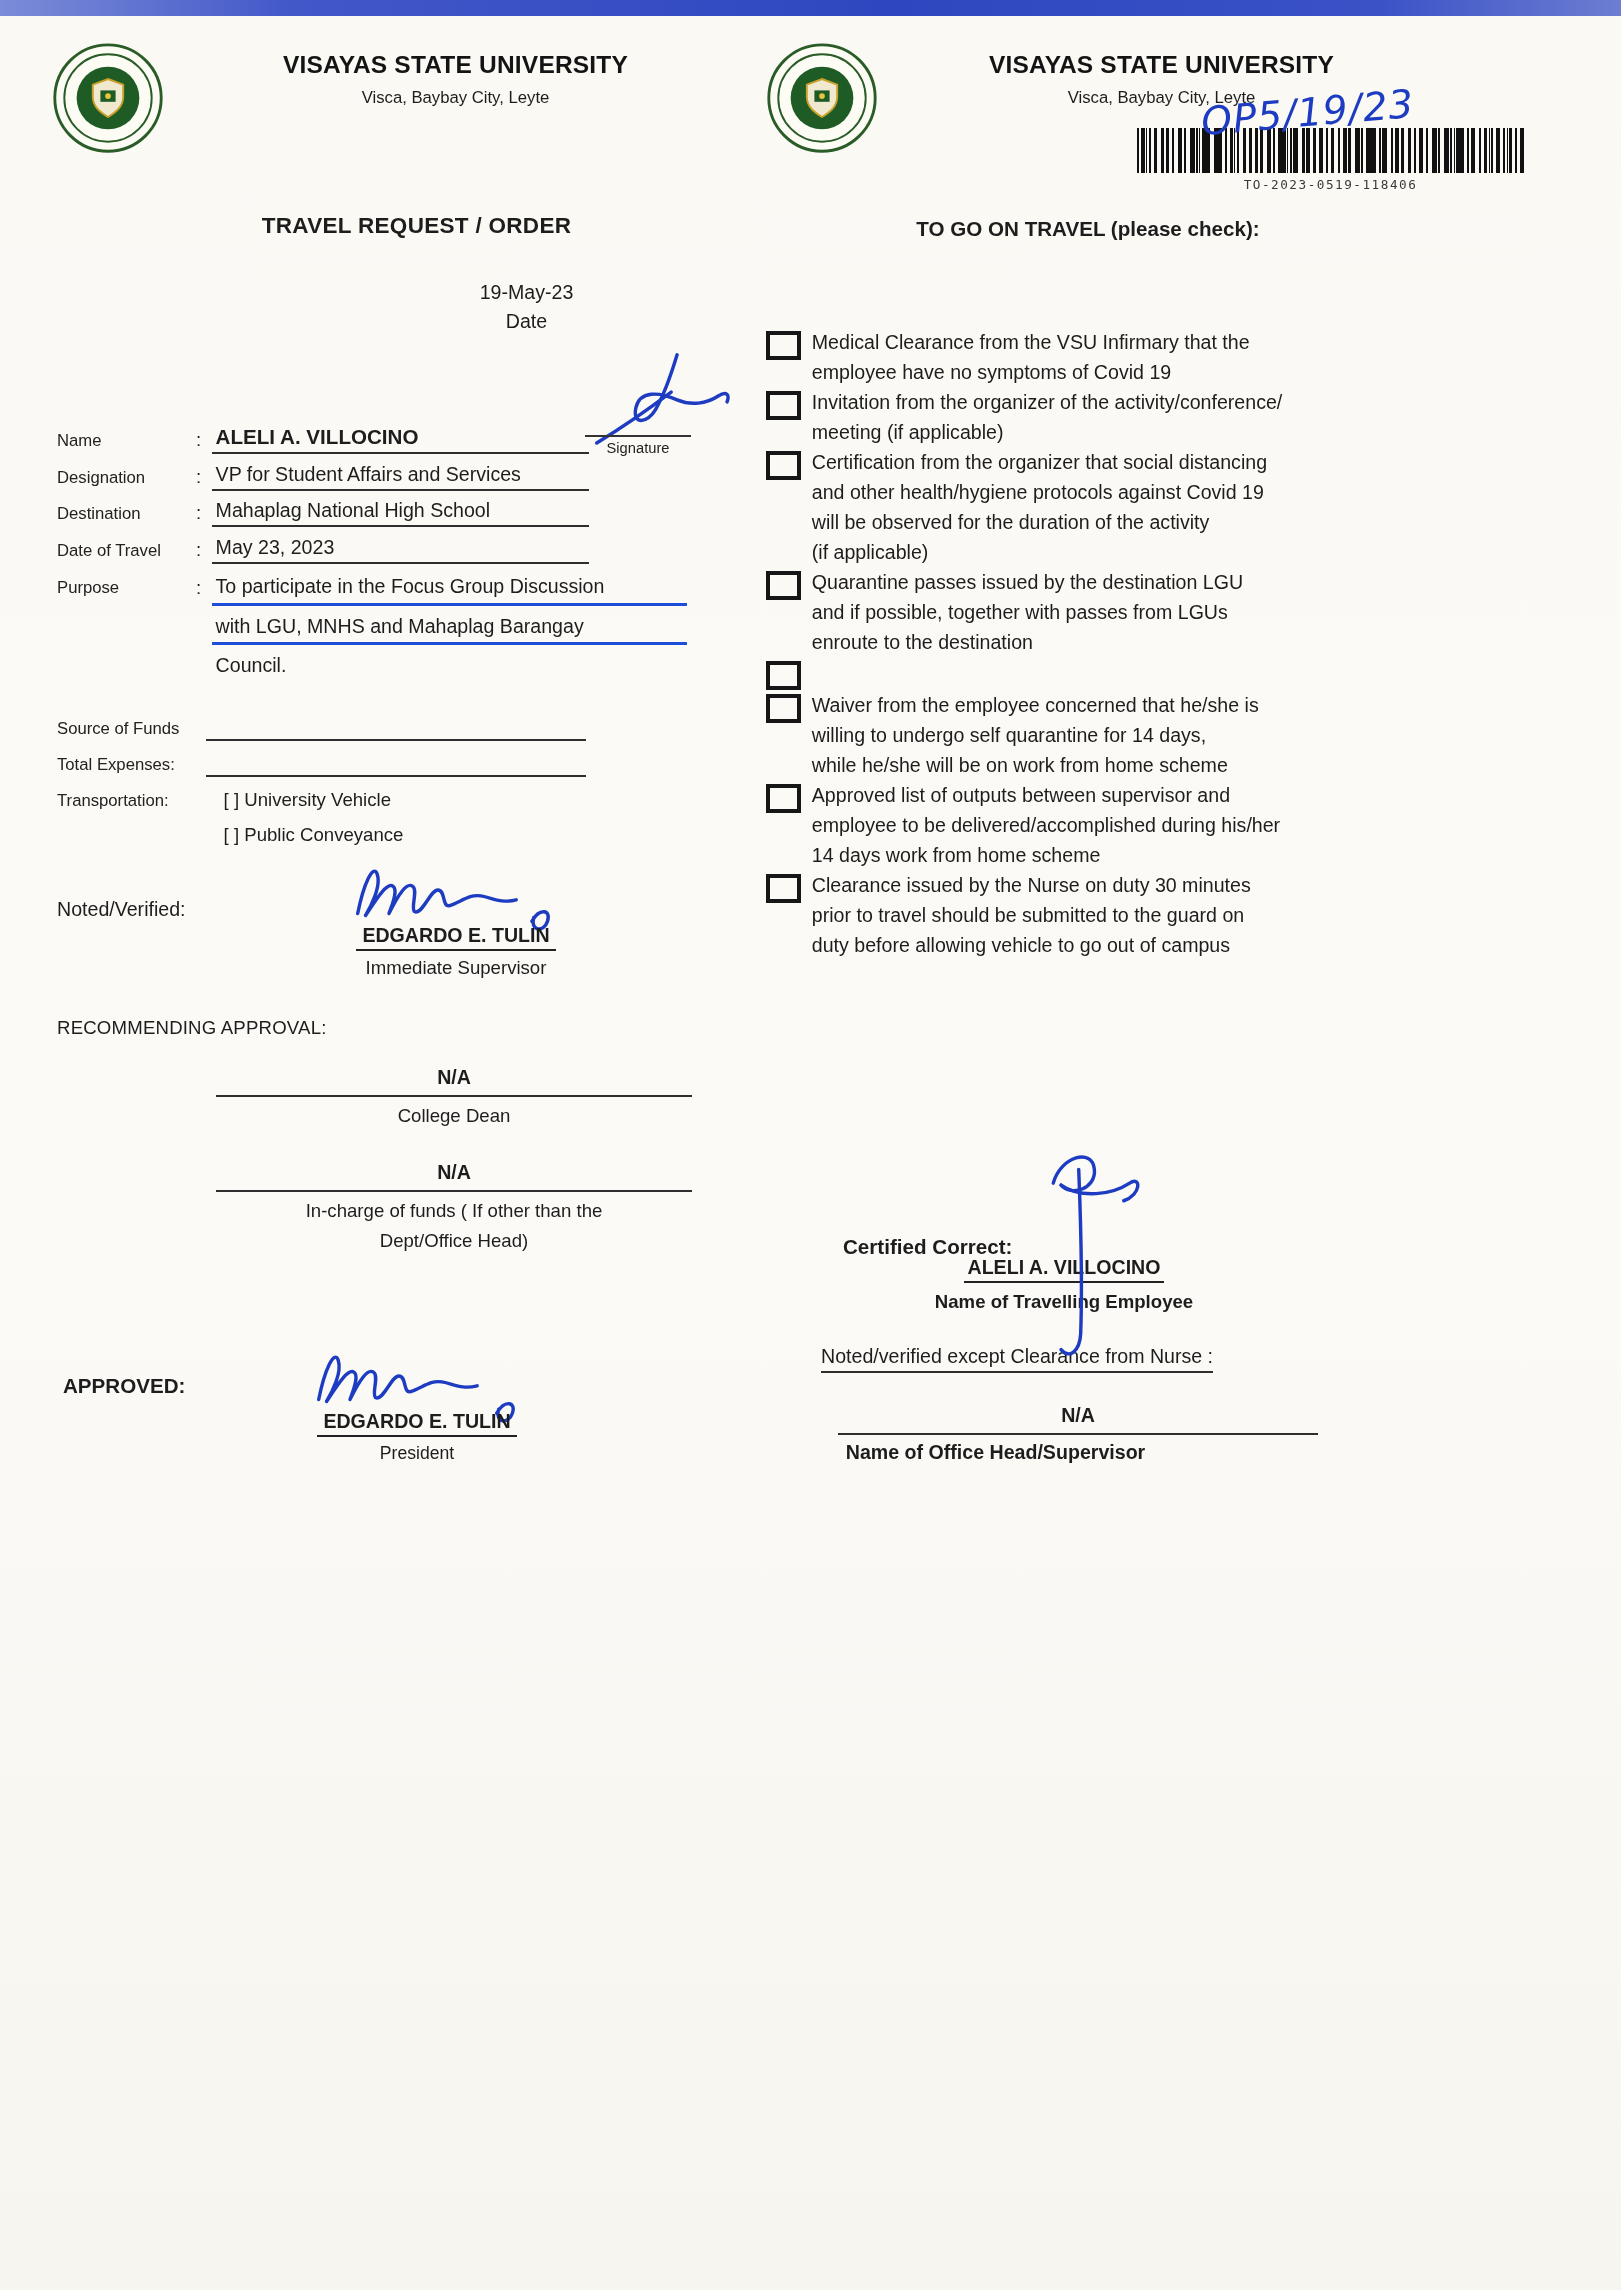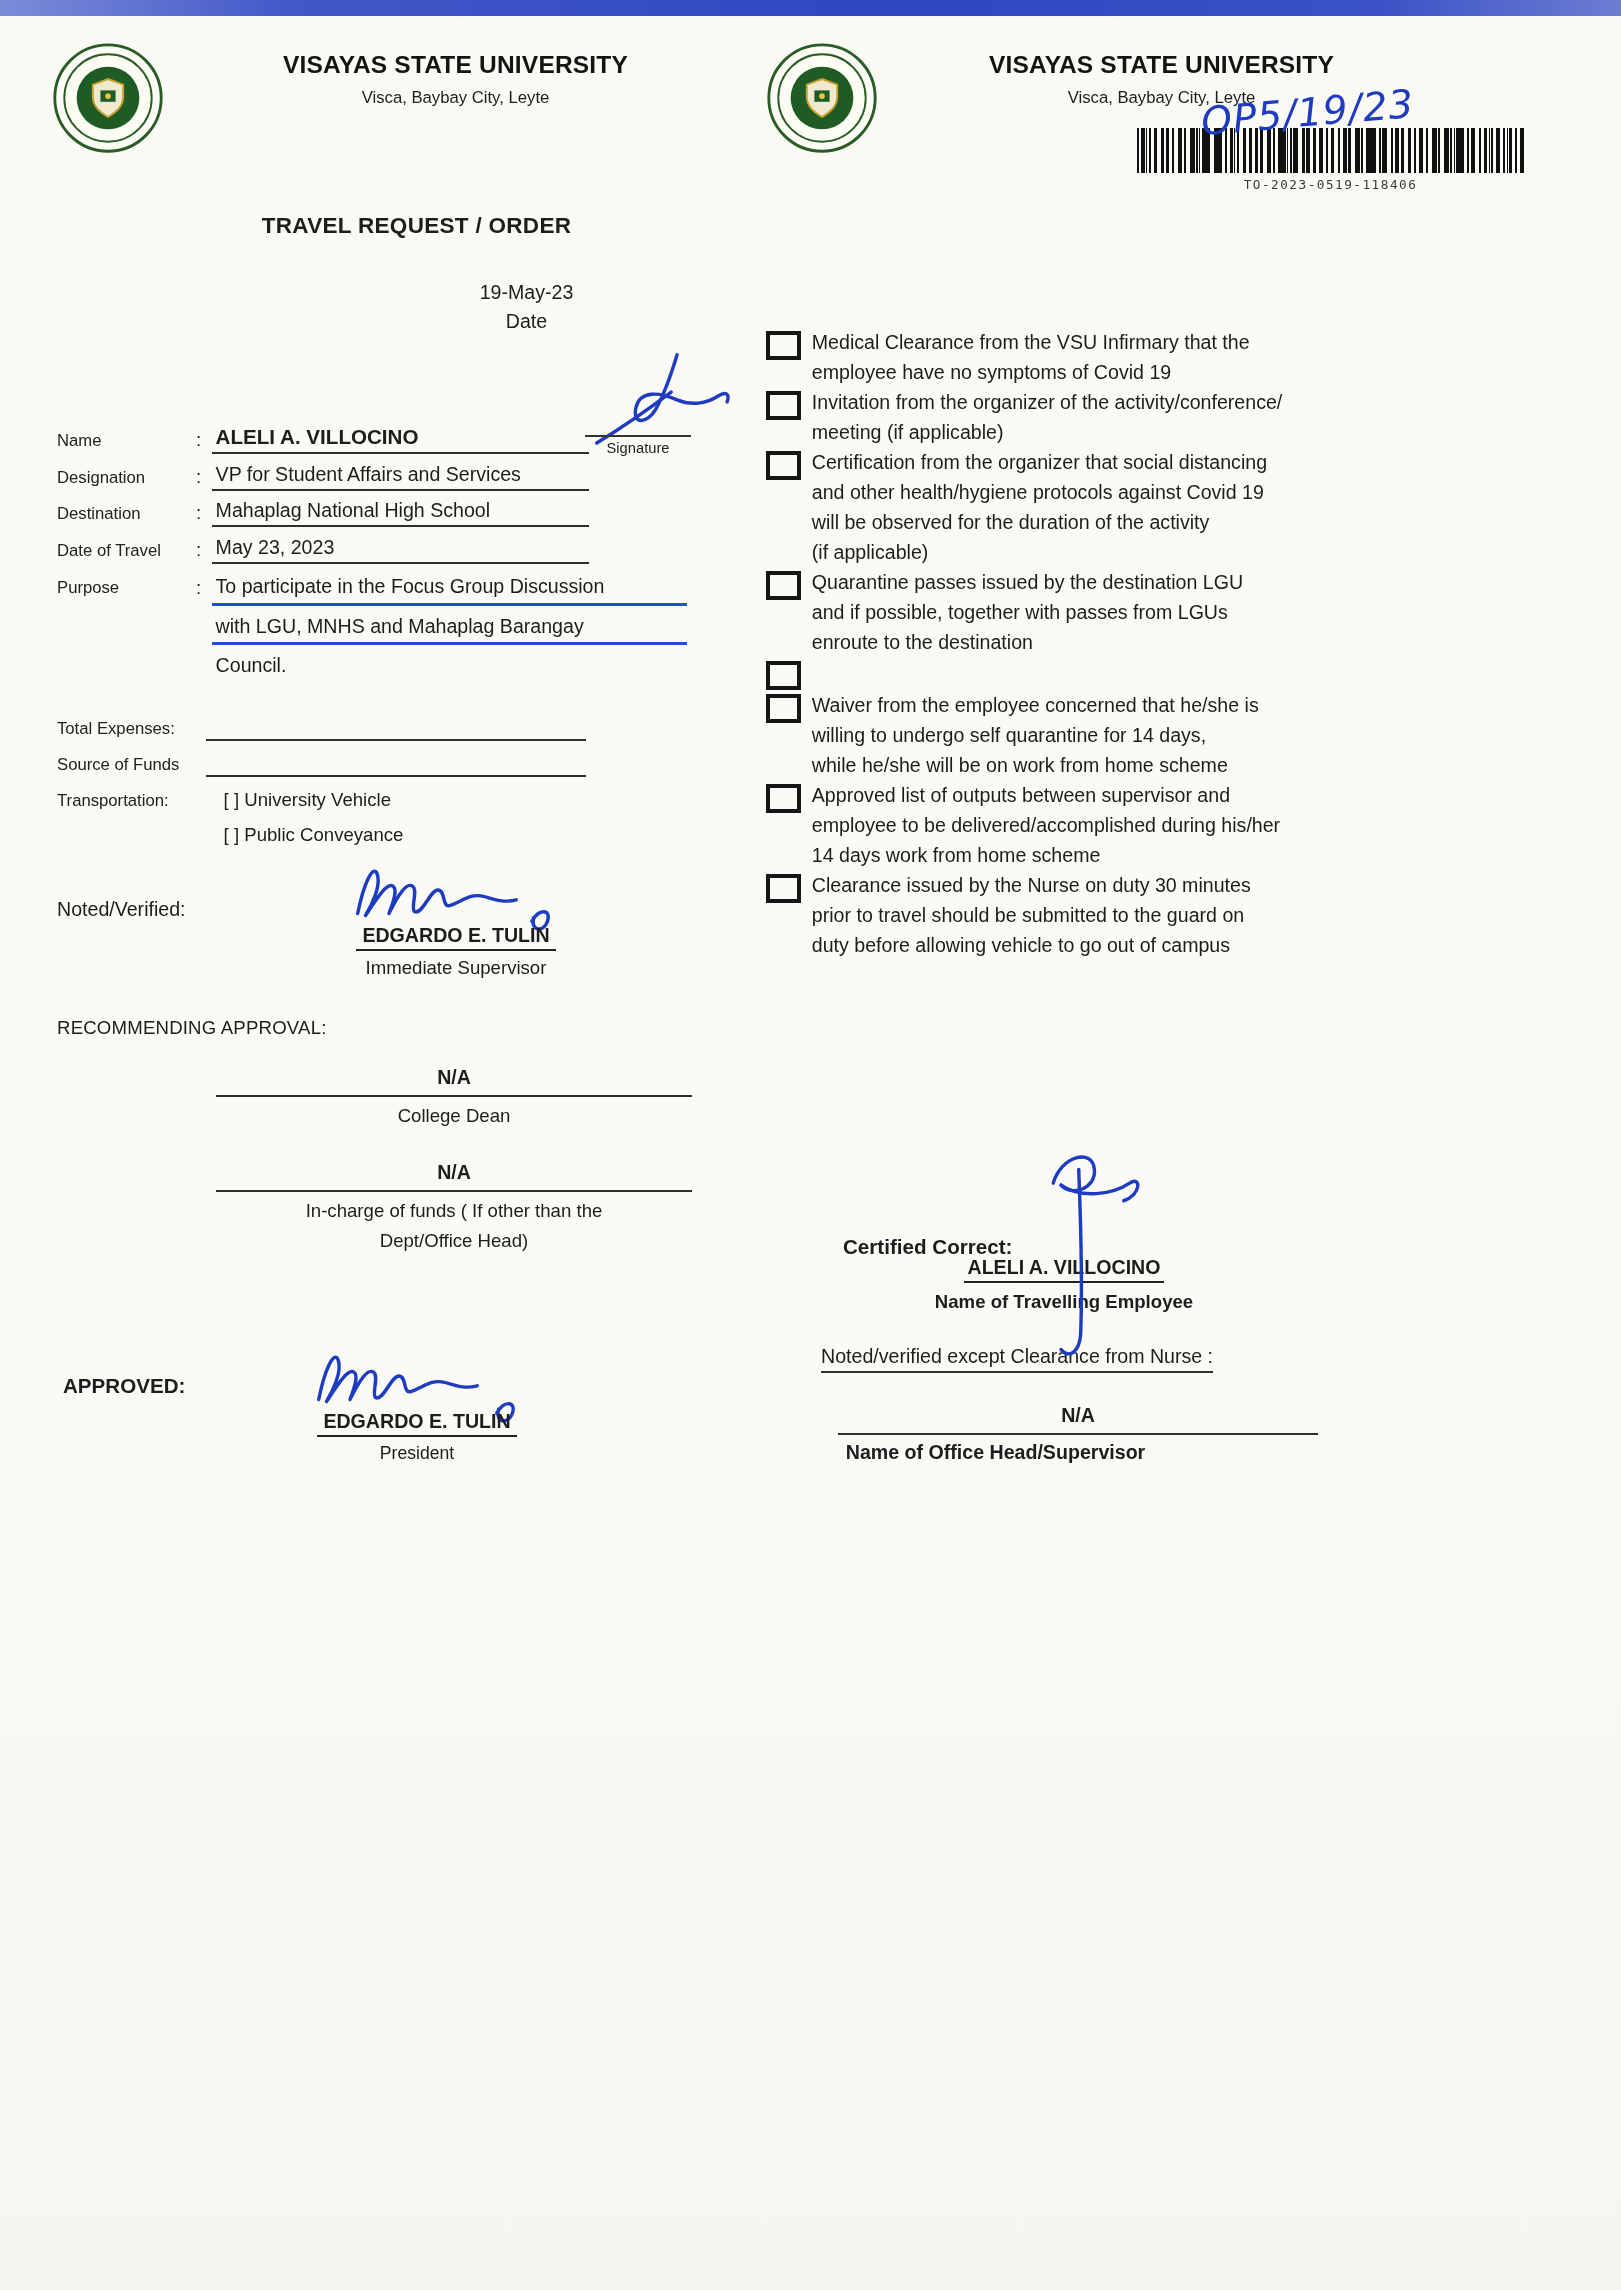--- a/index.html
+++ b/index.html
@@ -152,25 +152,25 @@
       <span class="p-line no-ul" style="display:block;">Council.</span>
     </span>
   </div>
 </div>
 
 <div class="abs sig-line" style="left:585px; top:435px; width:106px;"></div>
 <div class="abs center sig-label" style="left:585px; top:440px; width:106px;">Signature</div>
 
 <div class="abs" style="left:57px; top:713px; width:549px;">
   <div class="e-row">
+    <span class="e-label">Source of Funds</span>
+    <span class="e-line"></span>
+  </div>
+  <div class="e-row">
     <span class="e-label">Total Expenses:</span>
-    <span class="e-line"></span>
-  </div>
-  <div class="e-row">
-    <span class="e-label">Source of Funds</span>
     <span class="e-line"></span>
   </div>
   <div class="e-row">
     <span class="e-label">Transportation:</span>
     <span class="e-text">[ ] University Vehicle</span>
   </div>
   <div class="e-row">
     <span class="e-label"></span>
     <span class="e-text">[ ] Public Conveyance</span>
   </div>
@@ -226,20 +226,21 @@
   <div class="u-name">VISAYAS STATE UNIVERSITY</div>
   <div class="u-addr">Visca, Baybay City, Leyte</div>
 </div>
 
 <div class="abs scrawl" style="left:1201px; top:90px;">OP5/19/23</div>
 
 <div class="abs barcode" style="left:1137px; top:128px; width:387px;"></div>
 <div class="abs center barcode-num" style="left:1137px; top:177px; width:387px;">TO-2023-0519-118406</div>
 
 <div class="abs center" style="left:750px; top:214px; width:676px;">
+  <div class="chk-title">TO GO ON TRAVEL (please check):</div>
 </div>
 
 <div class="abs chk-list" style="left:766px; top:327px;">
   <div class="chk-item">
     <span class="chk-box"></span>
     <span class="chk-text">Medical Clearance from the VSU Infirmary that the
 employee have no symptoms of Covid 19</span>
   </div>
   <div class="chk-item">
     <span class="chk-box"></span>

